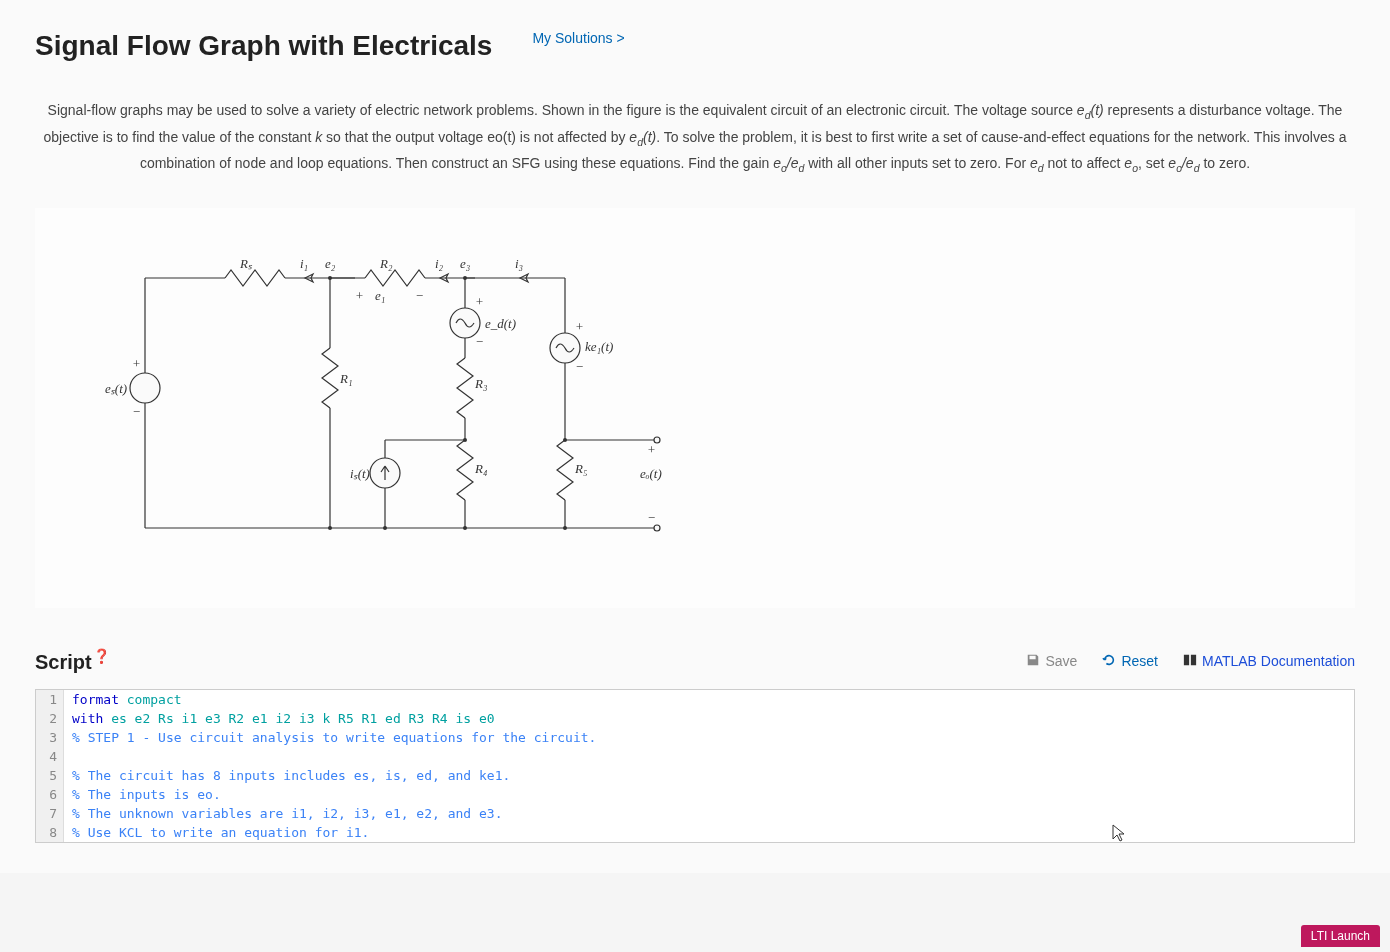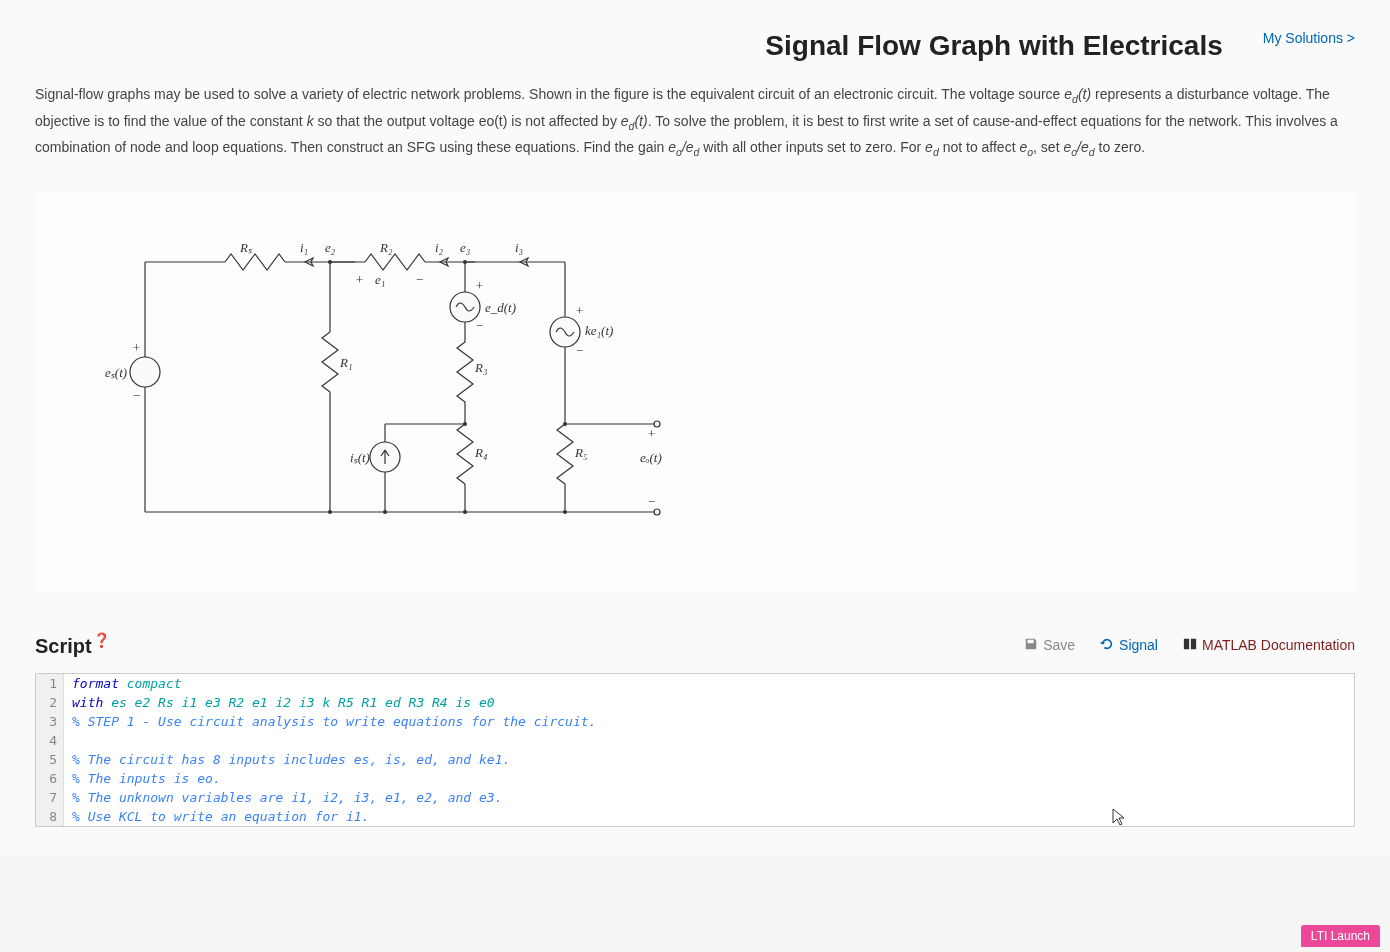--- a/index.html
+++ b/index.html
@@ -1,43 +1,43 @@
 <!DOCTYPE html>
 <html><head>
 <meta charset="utf-8">
 <style>
   * { box-sizing: border-box; margin: 0; padding: 0; }
   body { font-family: Arial, Helvetica, sans-serif; background: #f5f5f5; color: #333; width: 1390px; }
   .page { padding: 30px 35px; background: #fafafa; position: relative; }
-  .header-row { display: flex; justify-content: flex-end; align-items: flex-start; margin-bottom: 20px; }
+  .header-row { display: flex; justify-content: flex-start; align-items: flex-start; margin-bottom: 36px; }
   .page-title { font-size: 28px; font-weight: bold; color: #222; }
   .my-solutions { color: #0066b3; font-size: 14px; cursor: pointer; padding-left: 40px; }
-  .description { font-size: 14px; line-height: 1.8; color: #444; margin-bottom: 30px; }
+  .description { font-size: 14px; line-height: 1.8; color: #444; margin-bottom: 30px; text-align: center; }
   .description sub, .description sup { font-size: 0.75em; }
   .circuit-container { background: #fdfdfd; padding: 20px 40px 40px 40px; margin-bottom: 40px; }
   .circuit-svg { display: block; }
   .circuit-svg text { font-family: 'Times New Roman', serif; font-style: italic; font-size: 13px; fill: #333; }
   .circuit-svg .wire { stroke: #333; stroke-width: 1.2; fill: none; }
   .circuit-svg .comp { stroke: #333; stroke-width: 1.2; fill: #fafafa; }
   .script-header { display: flex; justify-content: space-between; align-items: center; margin-bottom: 15px; gap: 13px; }
   .script-title { font-size: 20px; font-weight: bold; color: #222; }
   .script-title .help-icon { color: #0076c0; font-size: 14px; vertical-align: super; margin-left: 2px; }
   .script-actions { display: flex; gap: 25px; align-items: center; font-size: 14px; }
   .script-actions .act { color: #0066b3; cursor: pointer; display: inline-flex; align-items: flex-start; gap: 5px; }
   .script-actions .save-act { color: #888; }
-  .script-actions .doc-act { color: #7f1d1d; }
+  .script-actions .doc-act { color: #1d4ed8; }
   .ed-icon { width: 14px; height: 14px; display: inline-block; }
   .editor { border: 1px solid #ccc; background: #fff; font-family: 'Consolas', 'Monaco', monospace; font-size: 13px; }
   .editor-row { display: flex; }
   .gutter { width: 28px; text-align: right; padding: 2px 6px 2px 2px; color: #888; background: #f0f0f0; border-right: 1px solid #ddd; user-select: none; }
-  .code-line { padding: 2px 8px; white-space: pre; flex: 1; font-style: italic; }
+  .code-line { padding: 2px 8px; white-space: pre; flex: 1; }
   .tok-keyword { color: #0000c8; }
   .tok-var { color: #00a0a0; }
   .tok-comment { color: #3b82f6; }
-  .lti-launch { position: fixed; right: 10px; bottom: 5px; background: #ec4899; color: #fff; padding: 4px 10px; font-size: 12px; border-radius: 3px 3px 0 0; cursor: pointer; }
+  .lti-launch { position: fixed; right: 10px; bottom: 5px; background: #be185d; color: #fff; padding: 4px 10px; font-size: 12px; border-radius: 3px 3px 0 0; cursor: pointer; }
   .cursor-icon { position: absolute; right: 260px; bottom: 30px; pointer-events: none; }
 </style>
 </head>
 <body>
 
 <div class="page">
   <div class="header-row">
     <h1 class="page-title">Signal Flow Graph with Electricals</h1>
     <a class="my-solutions">My Solutions &gt;</a>
   </div>
@@ -152,21 +152,21 @@
       <span class="act save-act">
         <svg class="ed-icon" viewBox="0 0 16 16">
             <path fill="#888" d="M2 2h10l2 2v10H2V2zm2 1v4h7V3H4zm1 7h6v3H5v-3z"></path>
           </svg>
         <span>Save</span>
       </span>
       <span class="act">
         <svg class="ed-icon" viewBox="0 0 16 16">
             <path fill="none" stroke="#0066b3" stroke-width="1.8" d="M3 8a5 5 0 1 1 2 4M3 8l-2-2M3 8l2-2"></path>
           </svg>
-        <span>Signal</span>
+        <span>Reset</span>
       </span>
       <span class="act doc-act">
         <svg class="ed-icon" viewBox="0 0 16 16">
             <rect x="1" y="2" width="6" height="12" fill="#333"></rect>
             <rect x="9" y="2" width="6" height="12" fill="#333"></rect>
           </svg>
         <span>MATLAB Documentation</span>
       </span>
     </div>
   </div>

